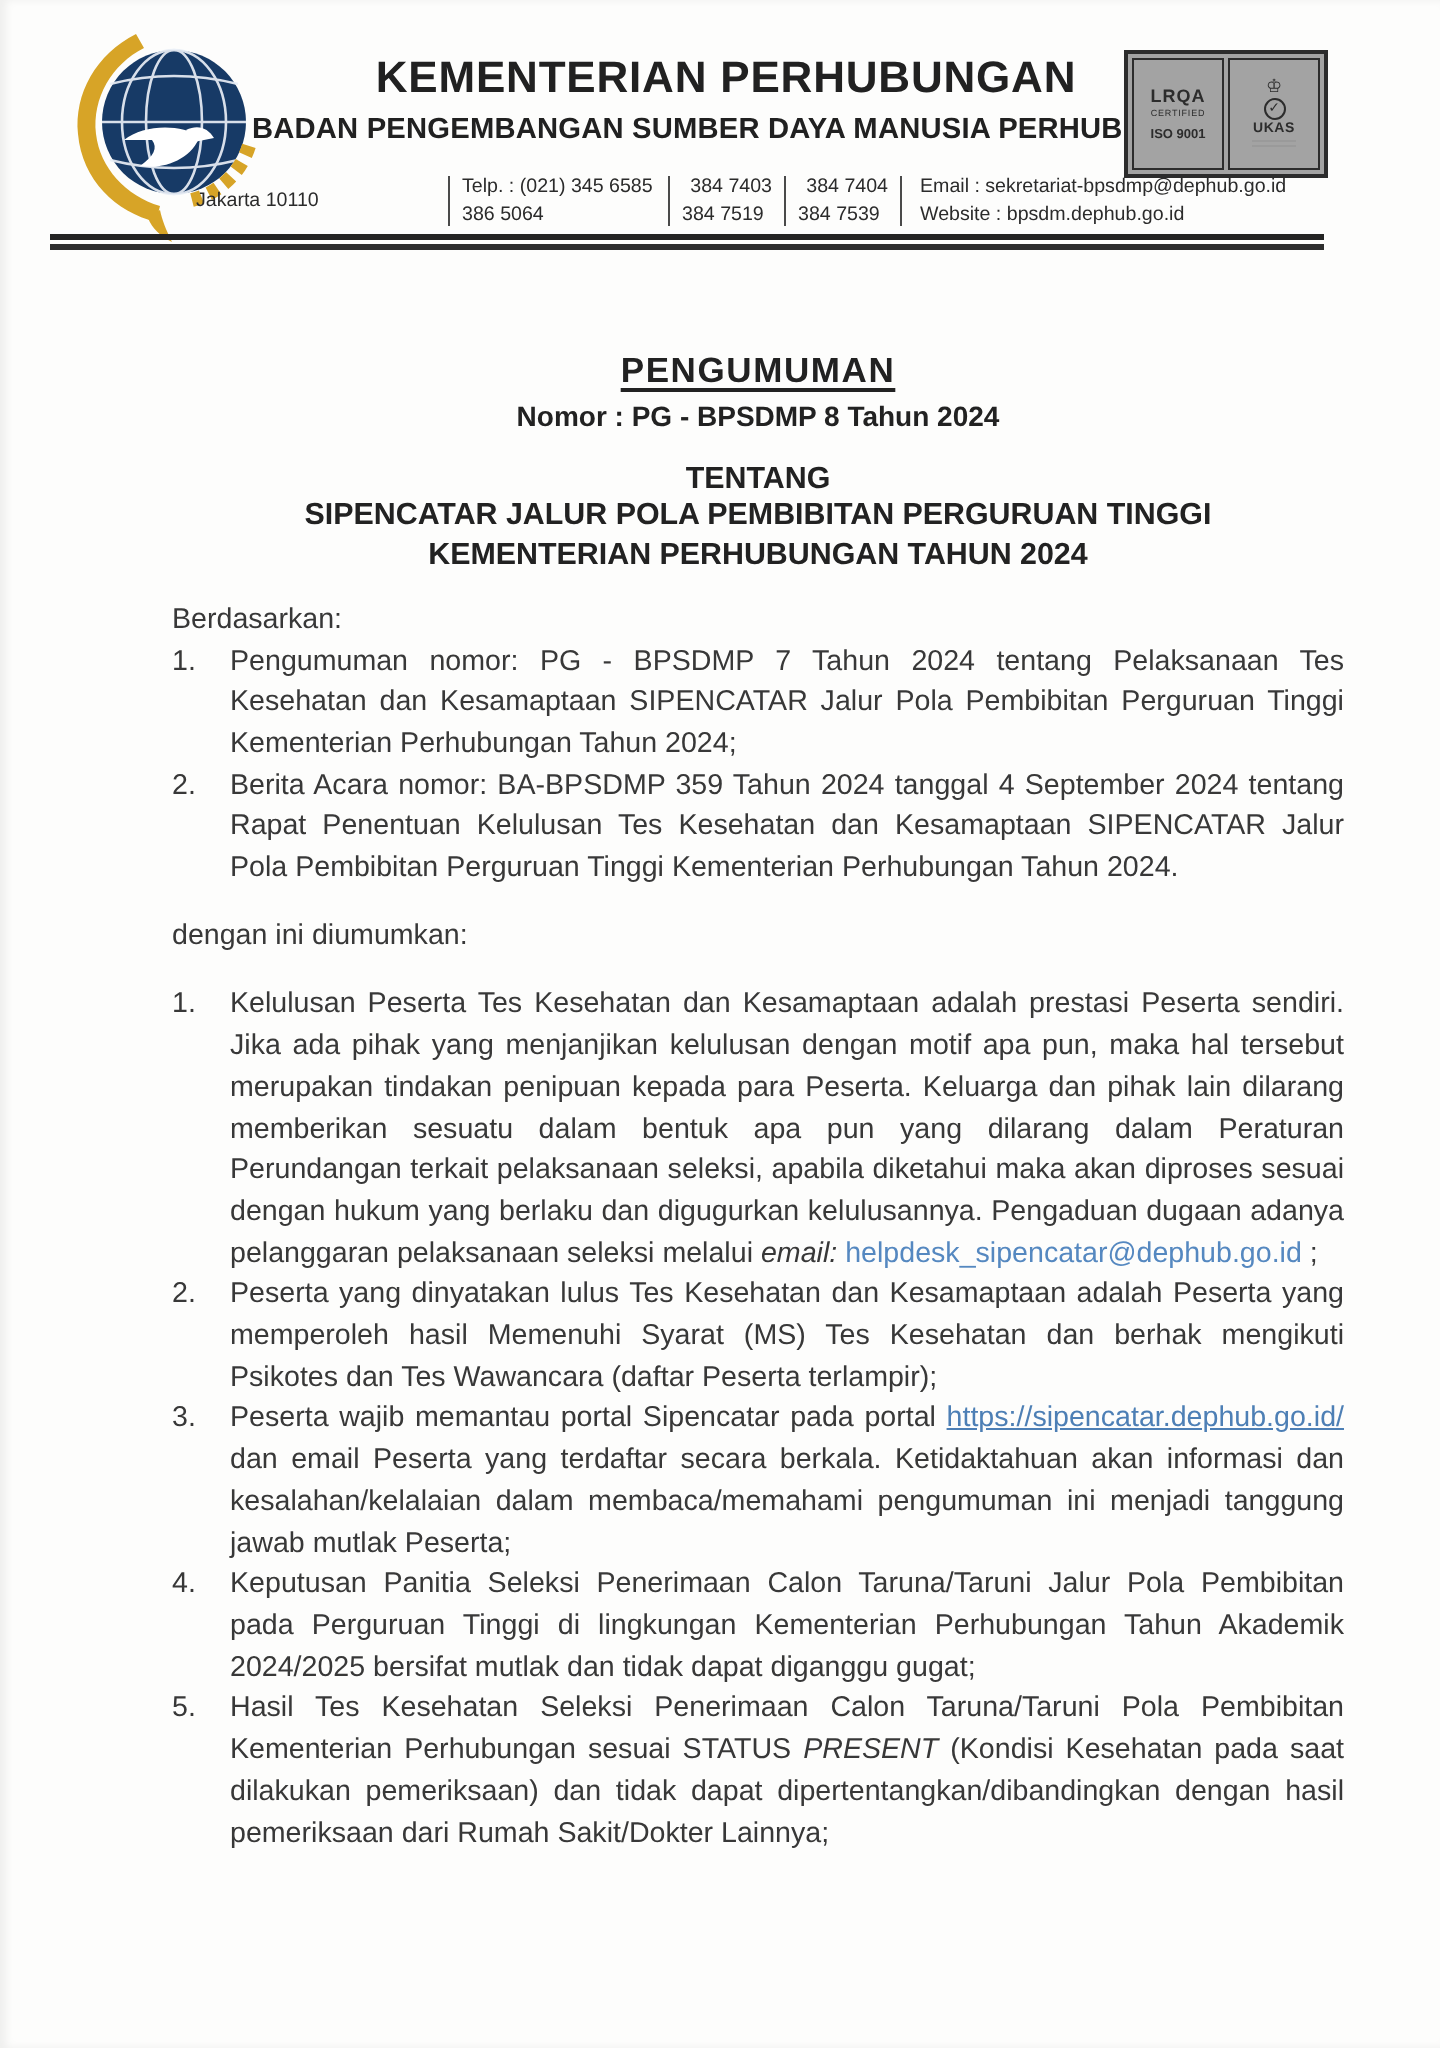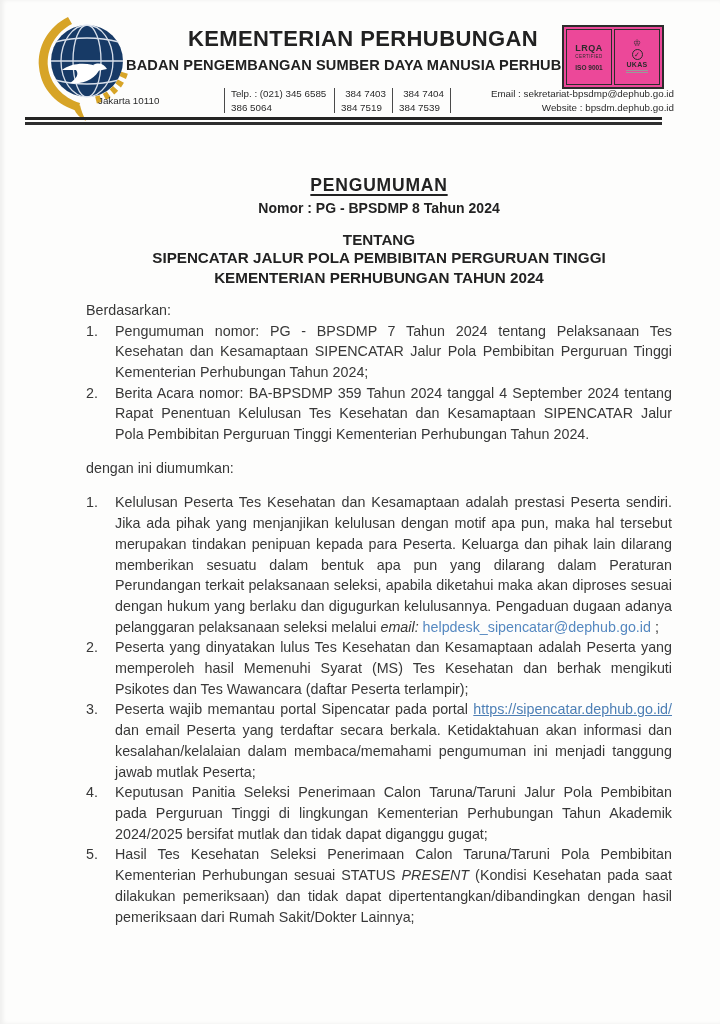--- a/index.html
+++ b/index.html
@@ -18,21 +18,21 @@
 
   
   .letterhead { position: absolute; left: 0; top: 0; width: 688px; height: 130px; }
   .logo { position: absolute; left: 33px; top: 13px; width: 98px; height: 108px; }
   .head-center { position: absolute; left: 126px; top: 26px; width: 474px; text-align: center; }
   .ministry { font-size: 22px; font-weight: 700; color: #212121; letter-spacing: 0.4px; white-space: nowrap; }
   .agency { font-size: 14.6px; font-weight: 700; color: #212121; margin-top: 5px; white-space: nowrap; letter-spacing: 0.1px; }
 
   .badges {
     position: absolute; right: 24px; top: 25px; width: 102px; height: 64px;
-    border: 2px solid #2c2c2c; background: #ec4899; display: flex; padding: 2px; gap: 2px;
+    border: 2px solid #2c2c2c; background: #a3a3a3; display: flex; padding: 2px; gap: 2px;
   }
   .badge-cell { flex: 1; border: 1px solid #2c2c2c; display: flex; flex-direction: column; align-items: center; justify-content: center; overflow: hidden; }
   .lrqa-name { font-size: 9px; font-weight: 700; color: #2c2c2c; letter-spacing: 0.5px; }
   .lrqa-sub { font-size: 4.5px; color: #2c2c2c; margin-top: 1px; letter-spacing: 0.4px; }
   .lrqa-iso { font-size: 6.5px; font-weight: 700; color: #2c2c2c; margin-top: 5px; }
   .crown { font-size: 9px; line-height: 9px; color: #2c2c2c; }
   .check-circle {
     width: 11px; height: 11px; border: 1px solid #2c2c2c; border-radius: 50%;
     font-size: 7px; line-height: 10px; text-align: center; color: #2c2c2c; margin-top: 1px;
   }
@@ -43,21 +43,21 @@
   .contact {
     position: absolute; left: 98px; right: 14px; top: 87px;
     display: flex; align-items: center;
     font-size: 9.8px; line-height: 13.5px; color: #2b2b2b;
   }
   .c-addr { width: 120px; }
   .vsep { width: 1px; align-self: stretch; background: #4a4a4a; margin: 1px 6px; }
   .c-tel { width: 97px; }
   .c-tel .r2, .c-p .r2 { text-align: left; }
   .c-p { width: 45px; text-align: right; }
-  .c-mail { flex: 1; padding-left: 3px; text-align: right; }
+  .c-mail { flex: 1; padding-left: 3px; }
 
   .rule-wrap { position: absolute; left: 25px; right: 26px; top: 117px; }
   .rule-a { height: 2.5px; background: #242424; }
   .rule-b { height: 2.5px; background: #2e2e2e; margin-top: 2.5px; }
 
   
   .content { position: absolute; left: 86px; top: 175px; width: 586px; }
   .title-block { text-align: center; color: #222; }
   .t-head {
     display: inline-block; font-size: 17.5px; font-weight: 700; letter-spacing: 0.8px;

